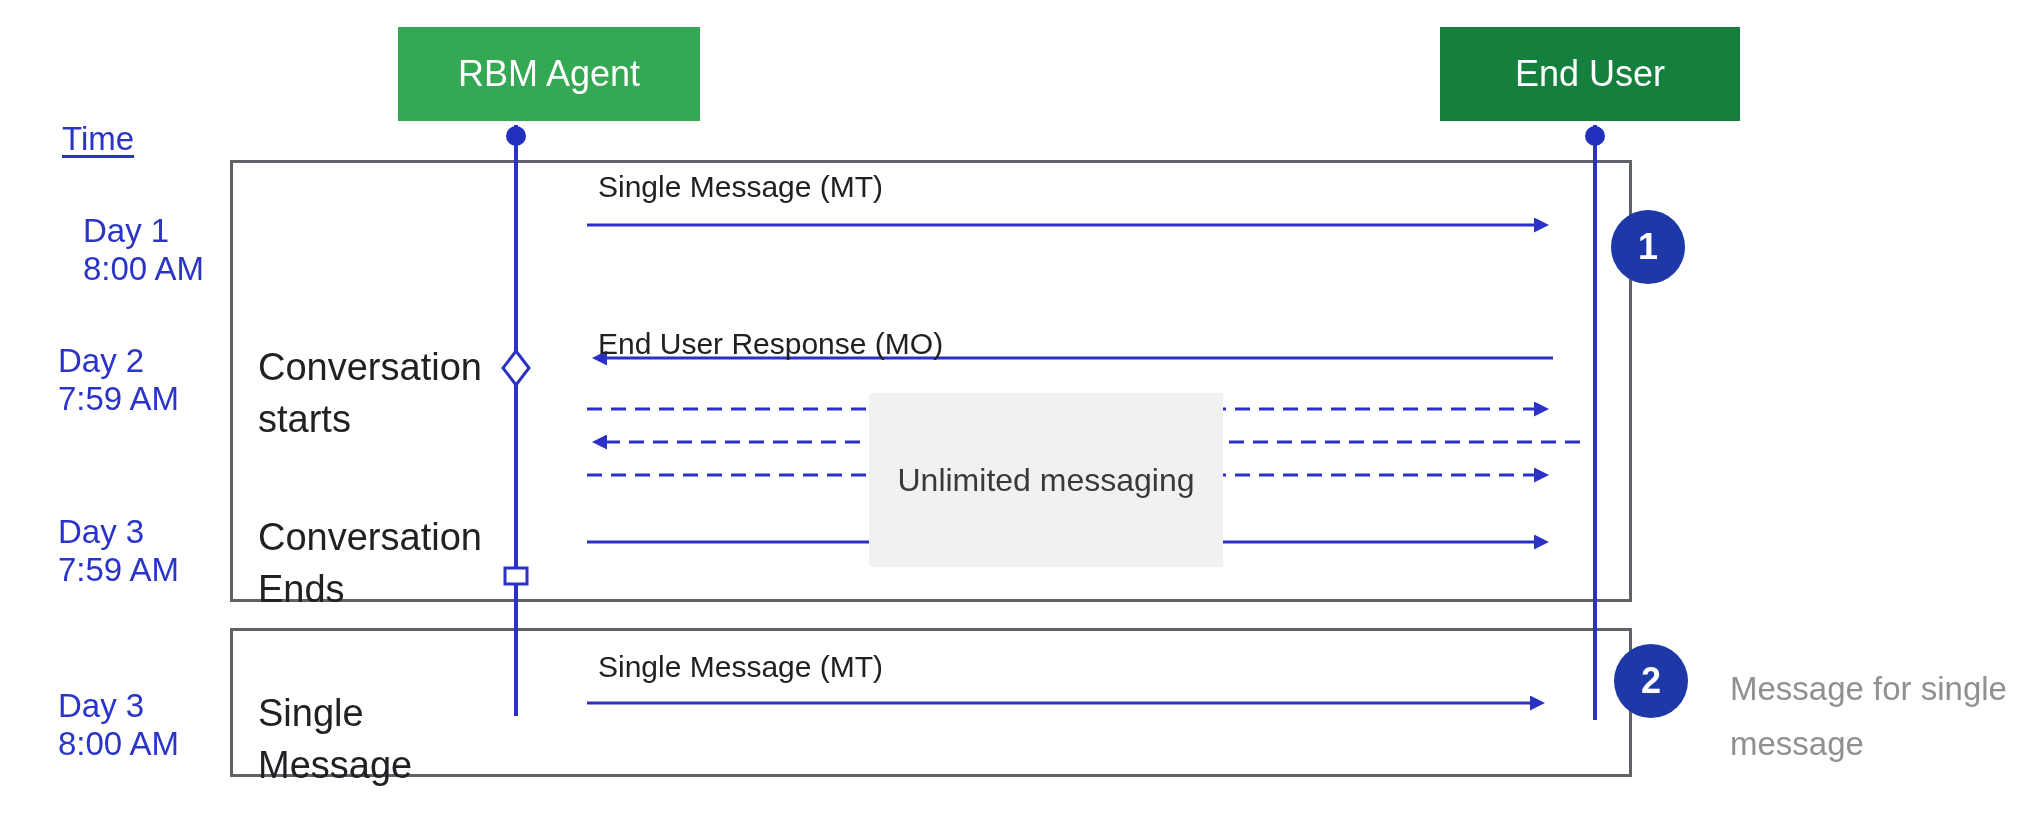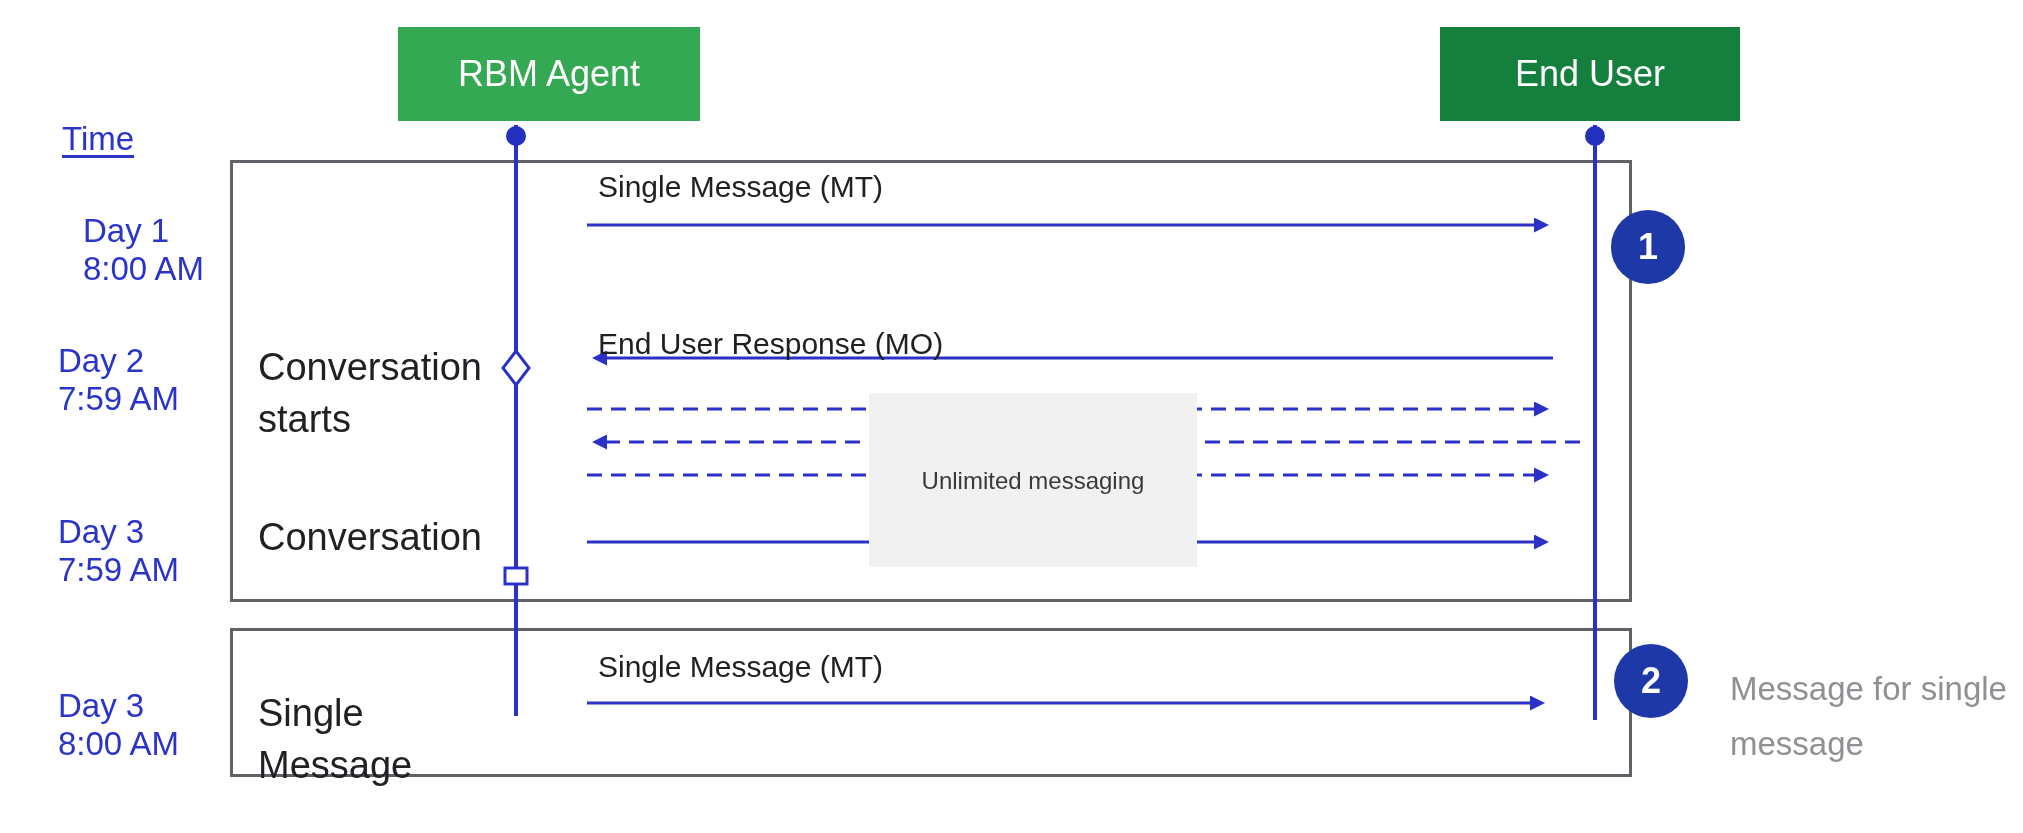--- a/index.html
+++ b/index.html
@@ -31,23 +31,23 @@
   #frame-single{top:628px;height:149px;}
   
   .event-label{
     position:absolute;left:258px;color:#202124;font-size:38px;line-height:52px;z-index:3;white-space:nowrap;
   }
   .msg-label{
     position:absolute;left:598px;color:#202124;font-size:30px;z-index:3;white-space:nowrap;
   }
   
   .note{
-    position:absolute;left:869px;top:393px;width:328px;height:174px;background:#f1f1f1;
+    position:absolute;left:869px;top:393px;width:354px;height:174px;background:#f1f1f1;
     display:flex;flex-direction:column;align-items:center;justify-content:center;
-    color:#37393b;font-size:24px;line-height:37px;text-align:right;z-index:4;
+    color:#37393b;font-size:32px;line-height:37px;text-align:right;z-index:4;
   }
   
   .badge{
     position:absolute;width:74px;height:74px;border-radius:50%;background:#1e38a8;color:#ffffff;
     display:flex;align-items:center;justify-content:center;font-size:36px;font-weight:bold;z-index:6;
   }
   #badge-1{left:1611px;top:210px;}
   #badge-2{left:1614px;top:644px;}
   .billed{
     position:absolute;left:1730px;color:#8e9093;font-size:33px;line-height:55px;z-index:3;white-space:nowrap;
@@ -112,20 +112,21 @@
 
   <div class="msg-label" style="top:170px;">Single Message (MT)</div>
   <div class="msg-label" style="top:303px;margin-top:24px;">End User Response (MO)</div>
 
   <div class="event-label" style="top:341px;">
     <div>Conversation</div>
     <div>starts</div>
   </div>
   <div class="event-label" style="top:511px;">
     <div>Conversation</div>
+    <div>Ends</div>
   </div>
 
   <div class="note">
     <div>Unlimited messaging</div>
   </div>
 
   <div class="event-label" style="top:687px;">
     <div>Single</div>
     <div>Message</div>
   </div>

